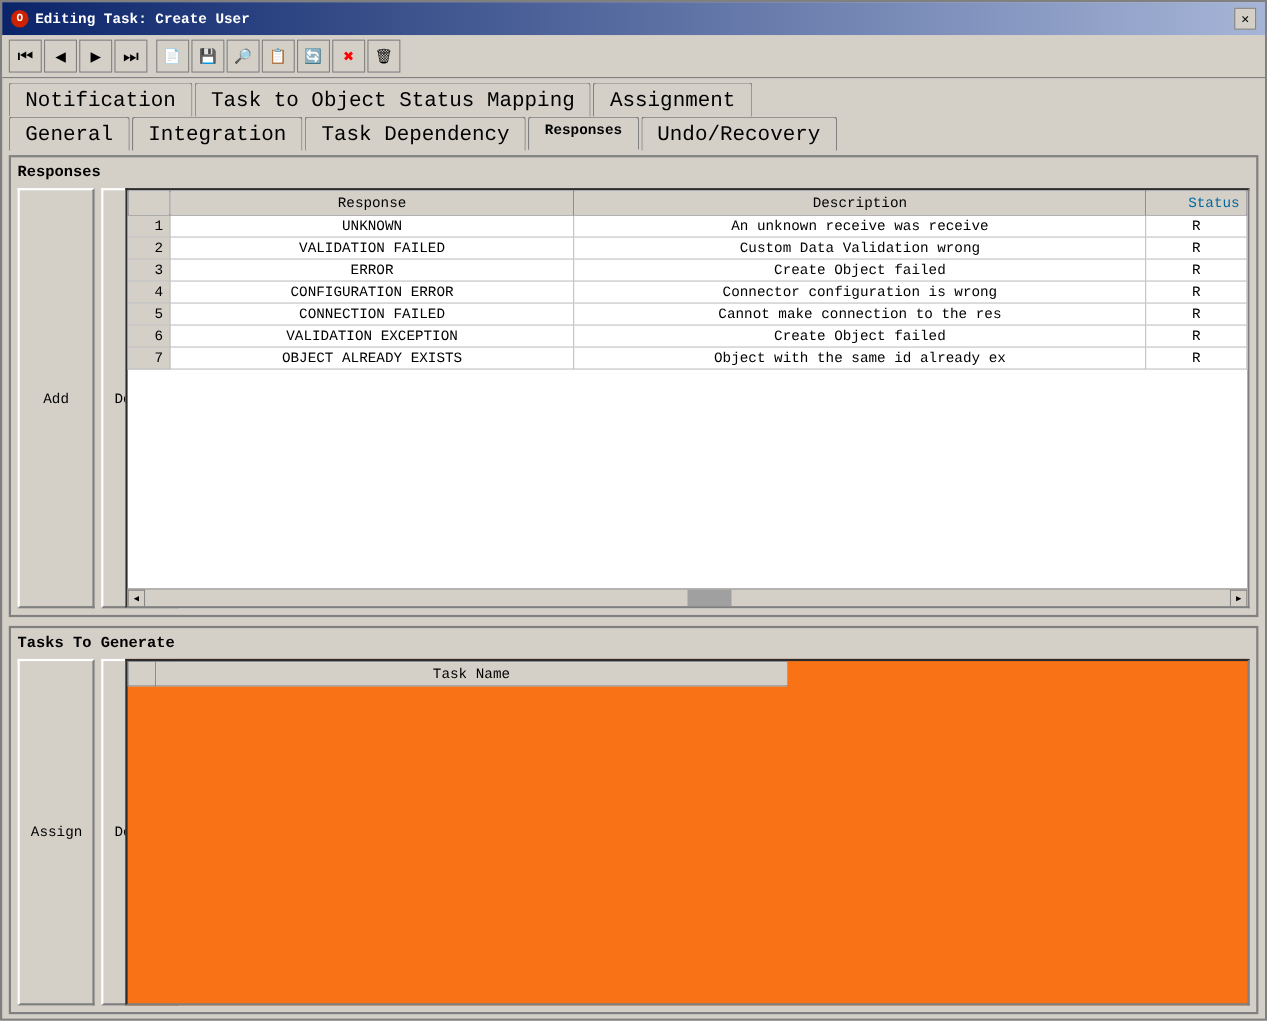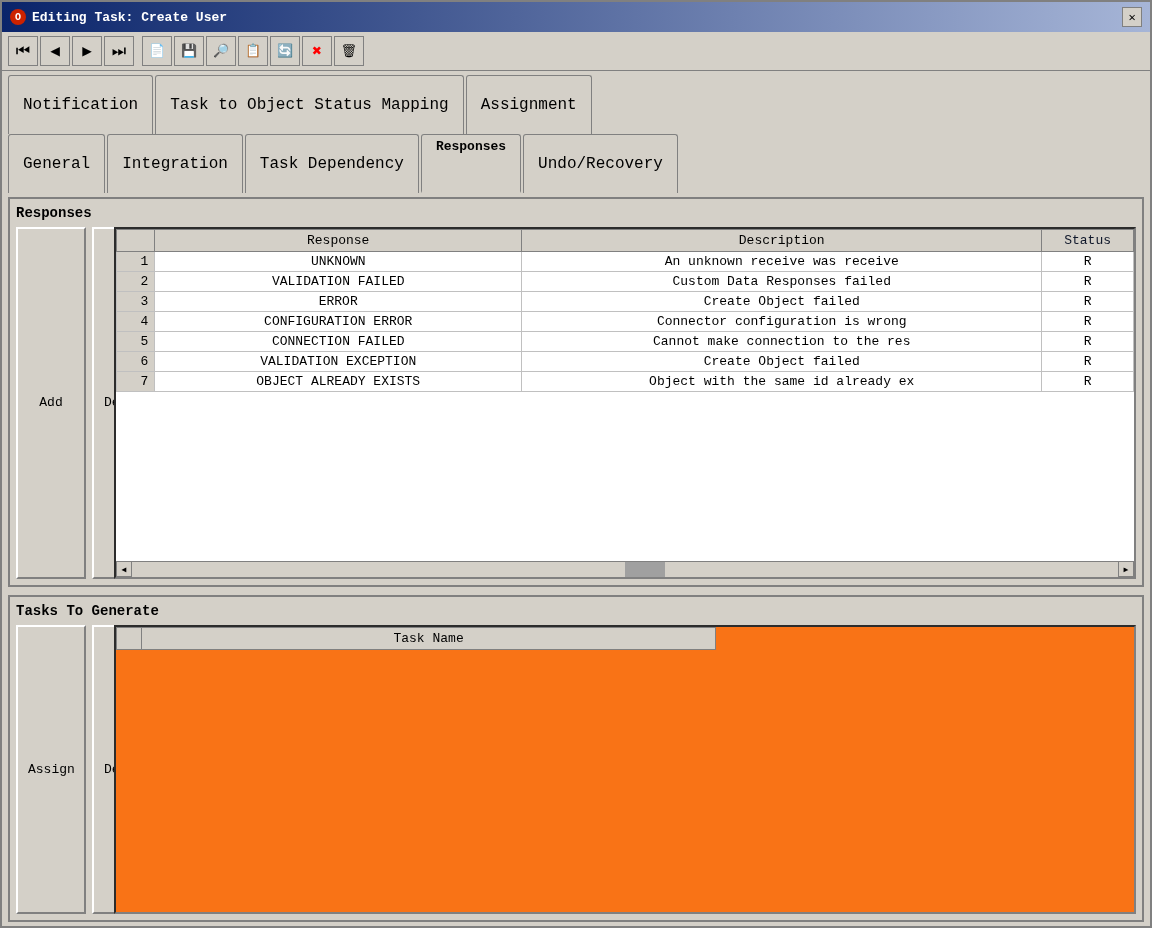--- a/index.html
+++ b/index.html
@@ -103,23 +103,23 @@
     .tabs-row2 {
       display: flex;
       padding: 0 6px 0 6px;
       gap: 0;
     }
 
     .tab {
       background: #d4d0c8;
       border: 1px solid #808080;
       border-bottom: none;
-      padding: 20px 14px;
-      cursor: pointer;
-      font-size: 16px;
+      padding: 4px 14px;
+      cursor: pointer;
+      font-size: 19px;
       margin-right: 2px;
       border-radius: 3px 3px 0 0;
     }
 
     .tab-active-responses {
       background: #d4d0c8;
       border: 1px solid #808080;
       border-bottom: 2px solid #d4d0c8;
       padding: 4px 14px;
       cursor: pointer;
@@ -353,34 +353,34 @@
           <button class="win-button">Delete</button>
         </div>
         <div class="table-container">
           <div class="table-scroll">
             <table>
               <thead>
                 <tr>
                   <th style="width:25px;"></th>
                   <th style="width:240px; text-align:center;">Response</th>
                   <th style="width:340px; text-align:center;">Description</th>
-                  <th style="width:60px; text-align:center; color:#0f172a;">Status</th>
+                  <th style="width:60px; text-align:right; color:#0369a1;">Status</th>
                 </tr>
               </thead>
               <tbody id="responses-tbody">
               <tr>
     <td class="row-num">1</td>
     <td>UNKNOWN</td>
     <td>An unknown receive was receive</td>
     <td>R</td>
   </tr>
                   <tr>
     <td class="row-num">2</td>
     <td>VALIDATION FAILED</td>
-    <td>Custom Data Responses failed</td>
+    <td>Custom Data Validation wrong</td>
     <td>R</td>
   </tr>
                   <tr>
     <td class="row-num">3</td>
     <td>ERROR</td>
     <td>Create Object failed</td>
     <td>R</td>
   </tr>
                   <tr>
     <td class="row-num">4</td>

